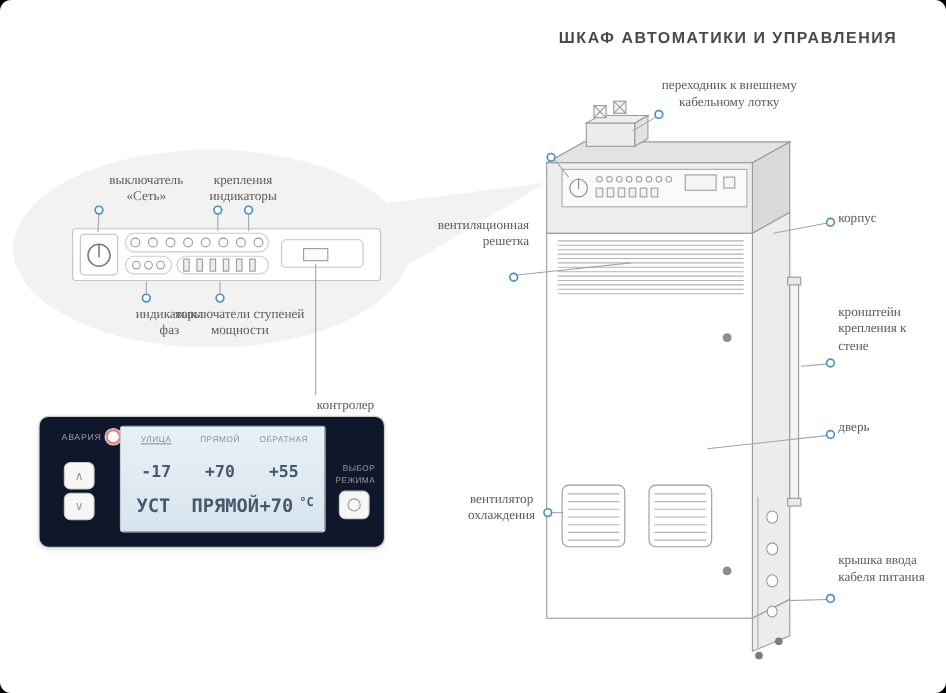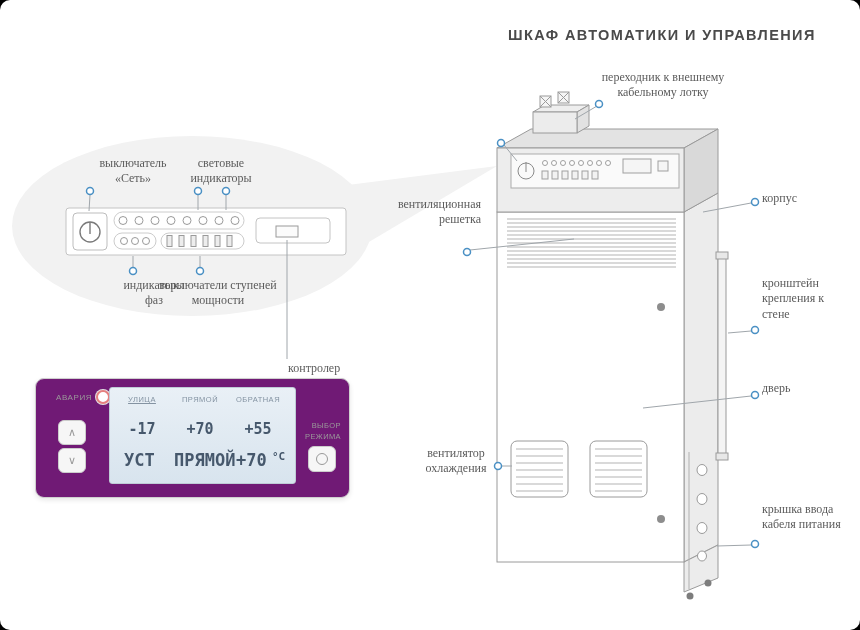--- a/index.html
+++ b/index.html
@@ -16,21 +16,21 @@
   .l-bracket{left:762px;top:276px;width:74px;}
   .l-door{left:762px;top:381px;width:60px;}
   .l-fan{left:417px;top:446px;width:78px;text-align:center;}
   .l-cover{left:762px;top:502px;width:100px;}
   .l-set{left:90px;top:156px;width:86px;text-align:center;}
   .l-svet{left:182px;top:156px;width:78px;text-align:center;}
   .l-faz{left:97px;top:278px;width:72px;text-align:center;margin-left:21px;}
   .l-stupeni{left:158px;top:278px;width:120px;text-align:center;}
   .l-kontroler{left:288px;top:361px;width:70px;}
 
-  .controller{position:absolute;left:35px;top:378px;width:313px;height:118px;background:#701a75;
+  .controller{position:absolute;left:35px;top:378px;width:313px;height:118px;background:#0f172a;
               border:1px solid #cfcfcf;border-radius:9px;box-shadow:0 2px 5px rgba(0,0,0,0.10);}
   .alarm-label{position:absolute;left:20px;top:14px;font-size:8px;letter-spacing:0.6px;color:#9a9a9a;}
   .alarm-lamp{position:absolute;left:60px;top:11px;width:10px;height:10px;border:2px solid #e57f7f;
               border-radius:50%;background:#fff;box-shadow:0 0 0 1px #e3e3e3;}
   .cbtn{position:absolute;width:26px;height:23px;background:#f6f6f6;border:1px solid #cccccc;border-radius:6px;
         display:flex;align-items:center;justify-content:center;color:#999;font-size:11px;}
   .cbtn.up{left:22px;top:41px;}
   .cbtn.down{left:22px;top:69px;}
   .cbtn.mode{left:272px;top:67px;height:24px;}
   .mode-circle{width:10px;height:10px;border:1.5px solid #999;border-radius:50%;}
@@ -251,21 +251,21 @@
 
   <div class="title">ШКАФ АВТОМАТИКИ И УПРАВЛЕНИЯ</div>
   <div class="lbl l-adapter">переходник к внешнему кабельному лотку</div>
   <div class="lbl l-vent">вентиляционная решетка</div>
   <div class="lbl l-korpus">корпус</div>
   <div class="lbl l-bracket">кронштейн крепления к стене</div>
   <div class="lbl l-door">дверь</div>
   <div class="lbl l-fan">вентилятор охлаждения</div>
   <div class="lbl l-cover">крышка ввода кабеля питания</div>
   <div class="lbl l-set">выключатель «Сеть»</div>
-  <div class="lbl l-svet">световые индикаторы</div>
+  <div class="lbl l-svet">крепления индикаторы</div>
   <div class="lbl l-faz">индикаторы фаз</div>
   <div class="lbl l-stupeni">выключатели ступеней мощности</div>
   <div class="lbl l-kontroler">контролер</div>
 
   <div class="controller">
     <span class="alarm-label">АВАРИЯ</span>
     <span class="alarm-lamp"></span>
     <div class="cbtn up">
       <span>∧</span>
     </div>

